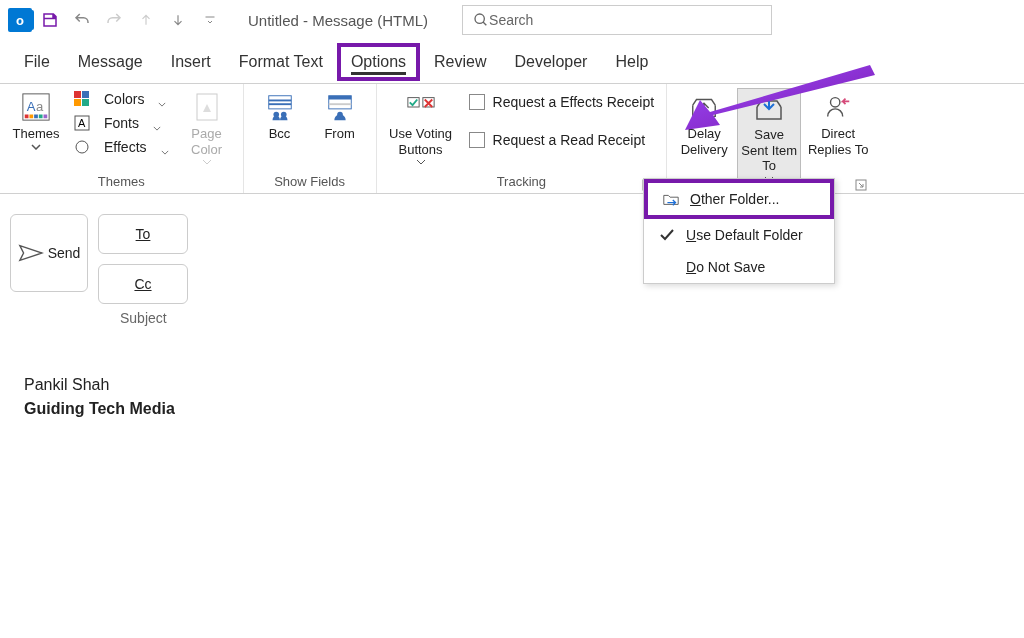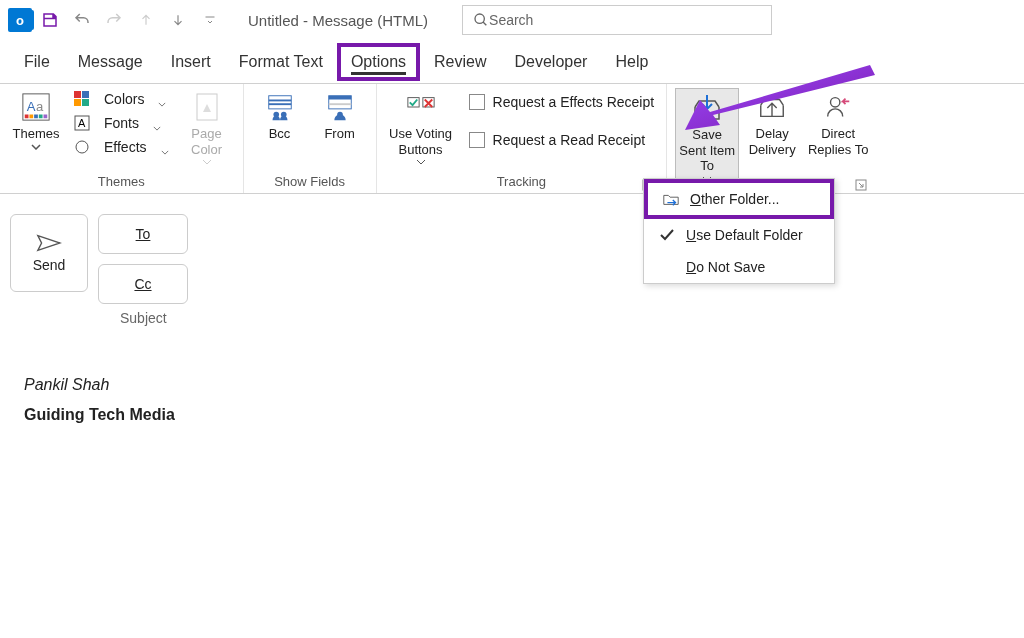--- a/index.html
+++ b/index.html
@@ -43,26 +43,26 @@
   .dropdown-item.highlight { border: 4px solid #7719aa; }
   .dropdown-item .ico { width: 18px; display:flex; justify-content:center; }
   .dropdown-item .u { text-decoration: underline; }
   
   
   .arrow-annot { position: absolute; top: 60px; left: 685px; z-index: 15; pointer-events:none; }
   
   
   .compose { padding: 20px 10px; }
   .compose-header { display: flex; gap: 10px; align-items: flex-start; }
-  .send-btn { width: 78px; height: 78px; border: 1px solid #ccc; border-radius: 6px; display: flex; flex-direction: column; align-items: center; justify-content: center; gap: 4px; cursor: pointer; }
+  .send-btn { width: 78px; height: 78px; border: 1px solid #ccc; border-radius: 6px; display: flex; flex-direction: row; align-items: center; justify-content: center; gap: 4px; cursor: pointer; }
   .field-col { display: flex; flex-direction: column; gap: 10px; }
   .pill-btn { width: 90px; height: 40px; border: 1px solid #ccc; border-radius: 6px; display: flex; align-items: center; justify-content: center; cursor: pointer; font-size: 14px; }
   .subject-row { display:flex; align-items:center; margin-top:6px; padding-left: 110px; gap: 30px; color:#666; }
   .body { padding: 50px 14px; font-size: 16px; }
-  .body .name { margin-bottom: 12px; font-style: italic; }
+  .body .name { margin-bottom: 6px; }
   .body .org { font-weight: bold; }
   
   svg { display:block; }
 </style>
 </head>
 <body>
 
 <div class="titlebar">
   <div class="app-icon">o</div>
   <div class="qat-btn save">
@@ -251,42 +251,42 @@
         <svg width="12" height="12" viewBox="0 0 12 12">
             <rect x="1" y="1" width="10" height="10" fill="none" stroke="#888"></rect>
             <path d="M4 4l4 4M8 5v3H5" fill="none" stroke="#888"></path>
           </svg>
       </div>
     </div>
   </div>
 
   <div class="ribbon-group" style="border-right:none;">
     <div class="ribbon-group-content">
+      <div class="ribbon-big-btn" style="width:58px">
+        <div class="icon-slot">
+          <svg width="30" height="28" viewBox="0 0 32 28">
+              <path d="M4 12v12h24V12" fill="none" stroke="#555" stroke-width="1.5"></path>
+              <path d="M4 12l4-6h16l4 6" fill="none" stroke="#555" stroke-width="1.5"></path>
+              <path d="M16 24V10M11 15l5-5 5 5" fill="none" stroke="#555" stroke-width="1.5"></path>
+            </svg>
+        </div>
+        <span>Delay Delivery</span>
+      </div>
       <div class="ribbon-big-btn pressed" style="width:64px">
         <div class="icon-slot">
           <svg width="32" height="30" viewBox="0 0 32 30">
               <path d="M4 14v12h24V14" fill="none" stroke="#555" stroke-width="1.5"></path>
               <path d="M4 14l4-6h16l4 6" fill="none" stroke="#555" stroke-width="1.5"></path>
               <path d="M16 2v14M11 11l5 5 5-5" fill="none" stroke="#1e6fd6" stroke-width="2"></path>
             </svg>
         </div>
         <span>Save Sent Item To</span>
         <svg width="10" height="6" viewBox="0 0 10 6">
             <path d="M1 1l4 4 4-4" fill="none" stroke="#555"></path>
           </svg>
-      </div>
-      <div class="ribbon-big-btn" style="width:58px">
-        <div class="icon-slot">
-          <svg width="30" height="28" viewBox="0 0 32 28">
-              <path d="M4 12v12h24V12" fill="none" stroke="#555" stroke-width="1.5"></path>
-              <path d="M4 12l4-6h16l4 6" fill="none" stroke="#555" stroke-width="1.5"></path>
-              <path d="M16 24V10M11 15l5-5 5 5" fill="none" stroke="#555" stroke-width="1.5"></path>
-            </svg>
-        </div>
-        <span>Delay Delivery</span>
       </div>
       <div class="ribbon-big-btn" style="width:66px">
         <div class="icon-slot">
           <svg width="30" height="28" viewBox="0 0 32 28">
               <circle cx="13" cy="9" r="5" fill="none" stroke="#555" stroke-width="1.5"></circle>
               <path d="M5 24c0-5 4-8 8-8s8 3 8 8" fill="none" stroke="#555" stroke-width="1.5"></path>
               <path d="M28 8h-7l3-3M21 8l3 3" fill="none" stroke="#d64b7a" stroke-width="1.8"></path>
             </svg>
         </div>
         <span>Direct Replies To</span>

